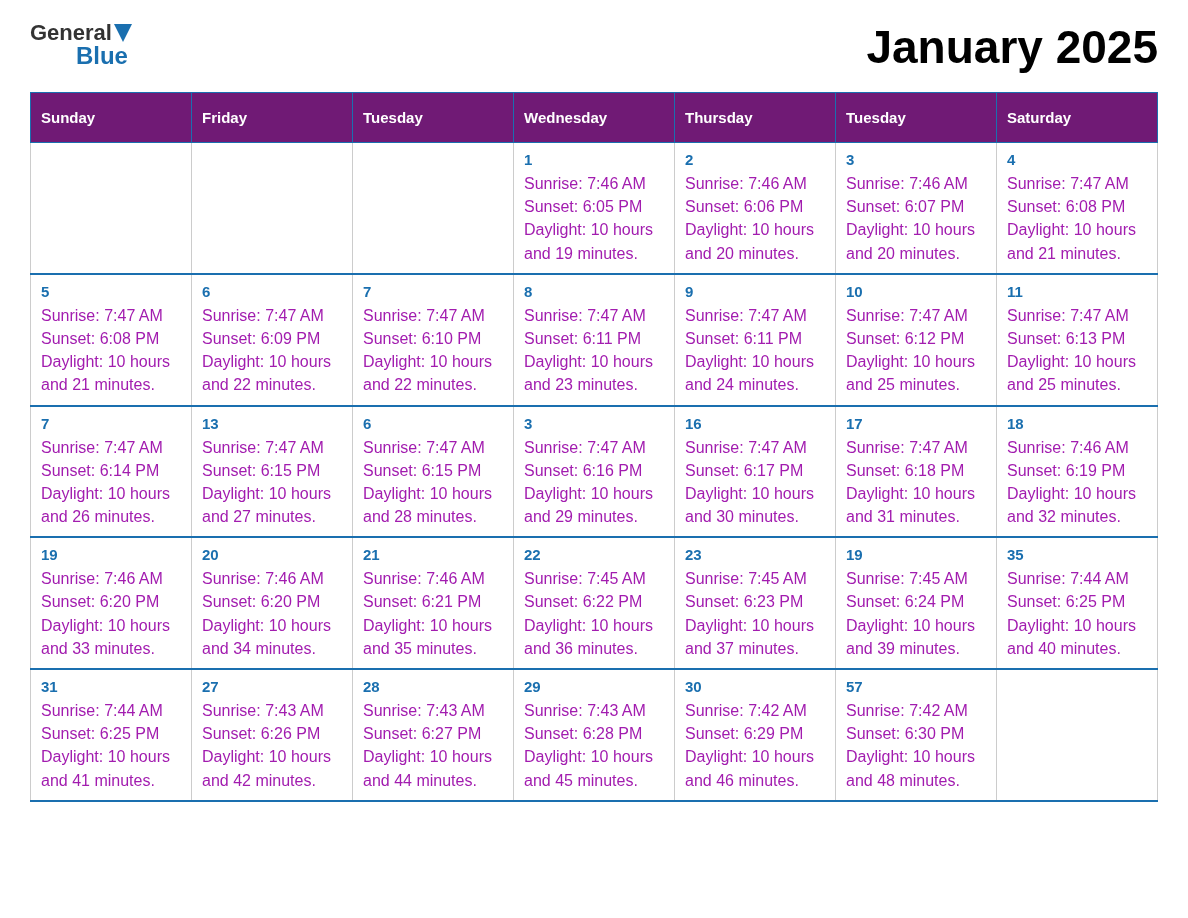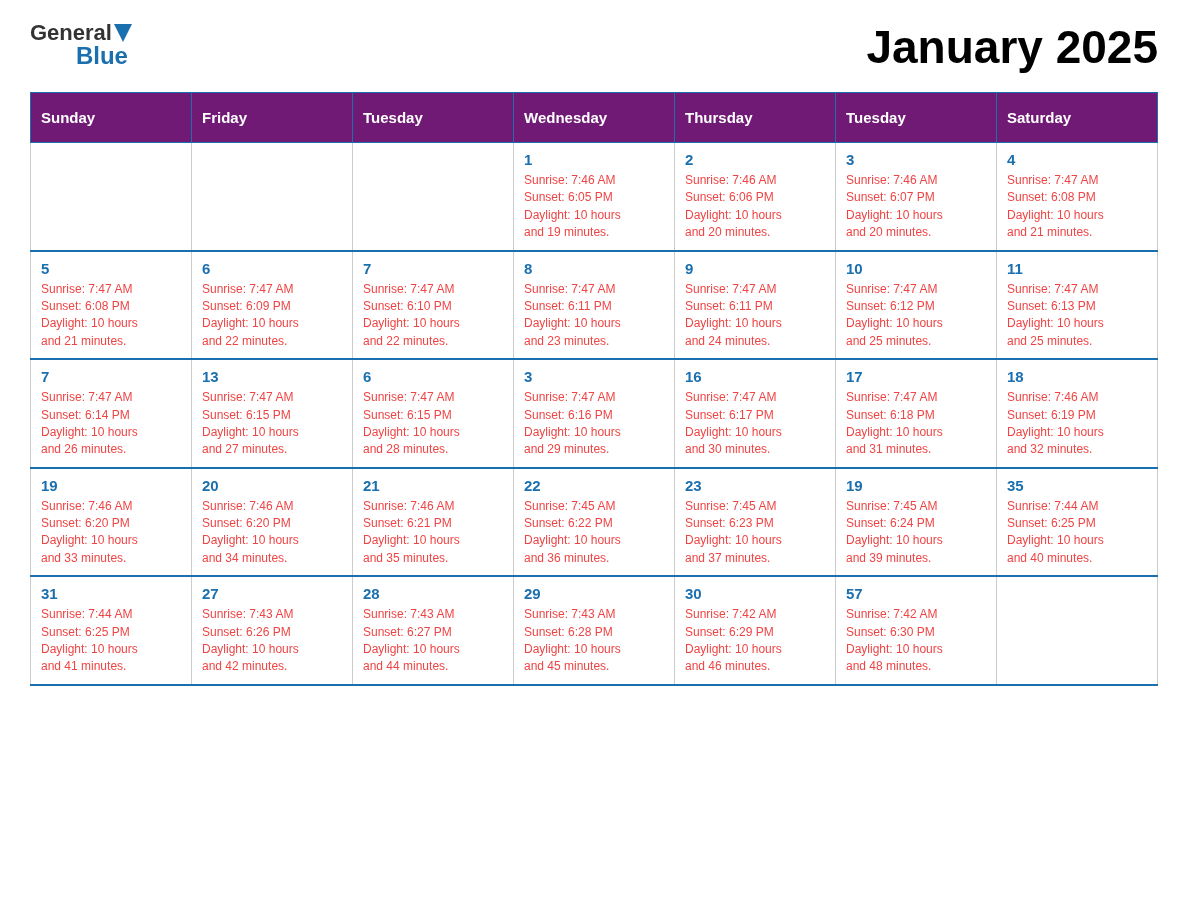--- a/index.html
+++ b/index.html
@@ -67,23 +67,23 @@
       min-height: 90px;
     }
     tbody tr td .day-num {
       font-size: 15px;
       font-weight: bold;
       color: #1a6faf;
       display: block;
       margin-bottom: 4px;
     }
     tbody tr td .day-info {
-      color: #ef4444;
+      color: #a21caf;
       line-height: 1.45;
-      font-size: 12px;
+      font-size: 16px;
     }
     tbody tr {
       border-bottom: 2px solid #1a6faf;
     }
     .empty-cell {
       background: #fff;
     }
   </style>
 </head>
 <body>

